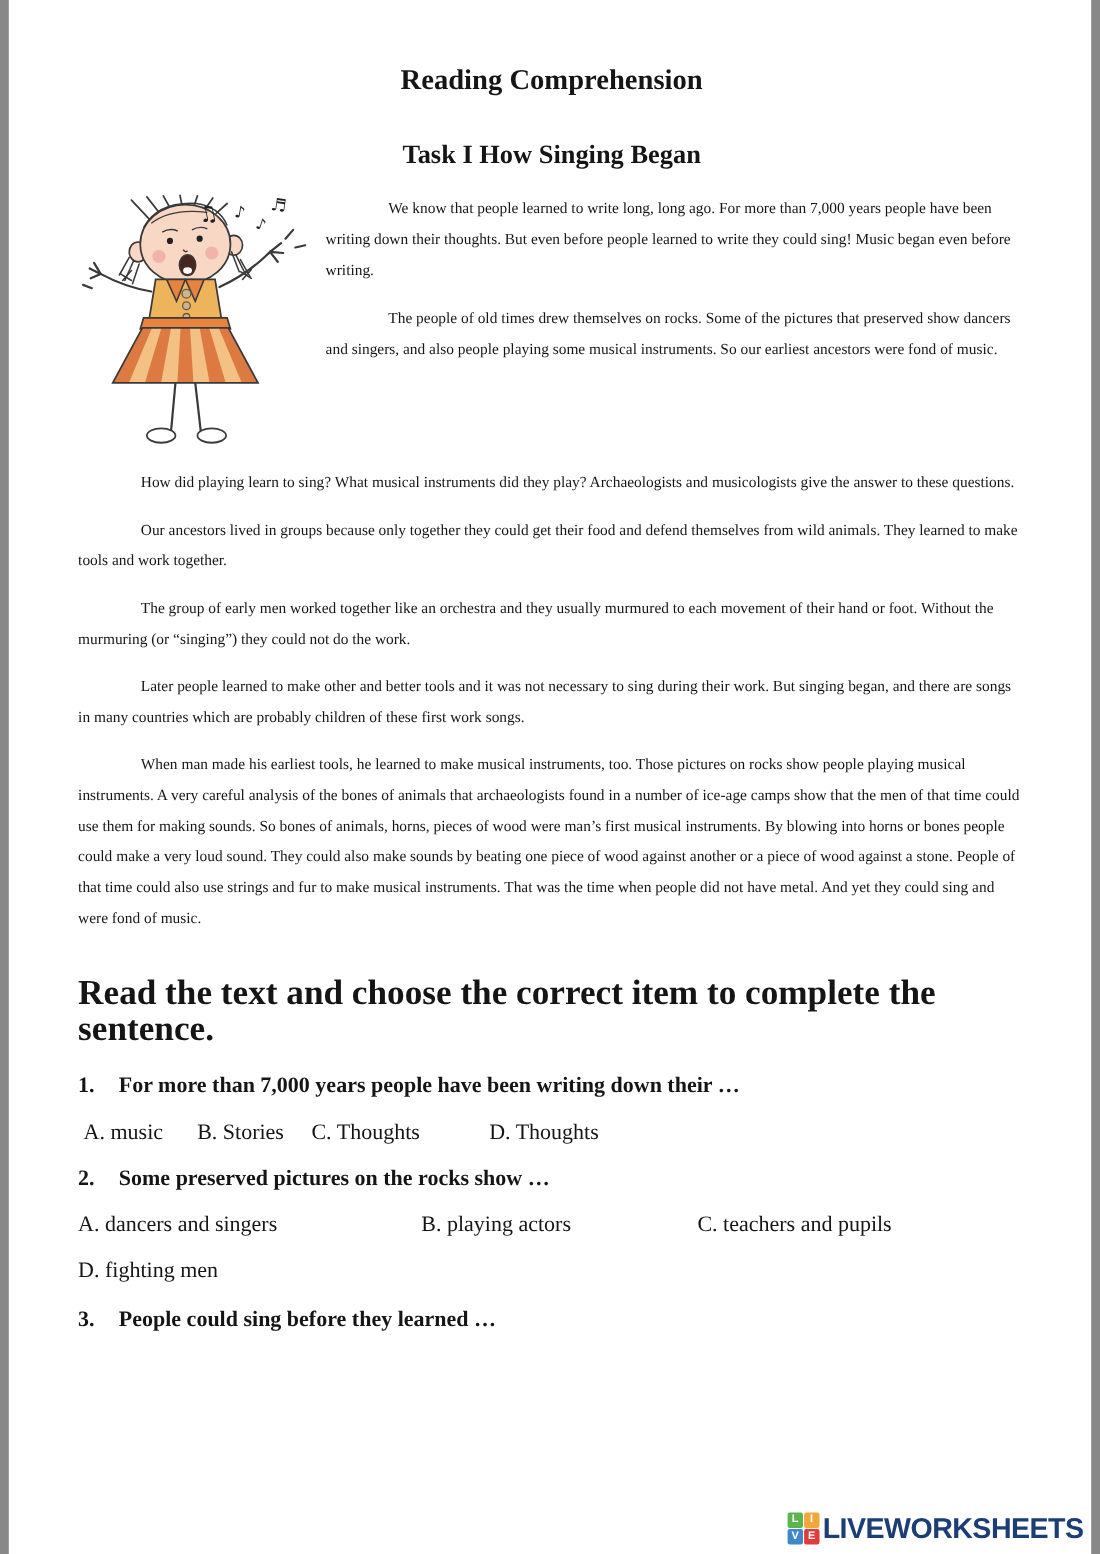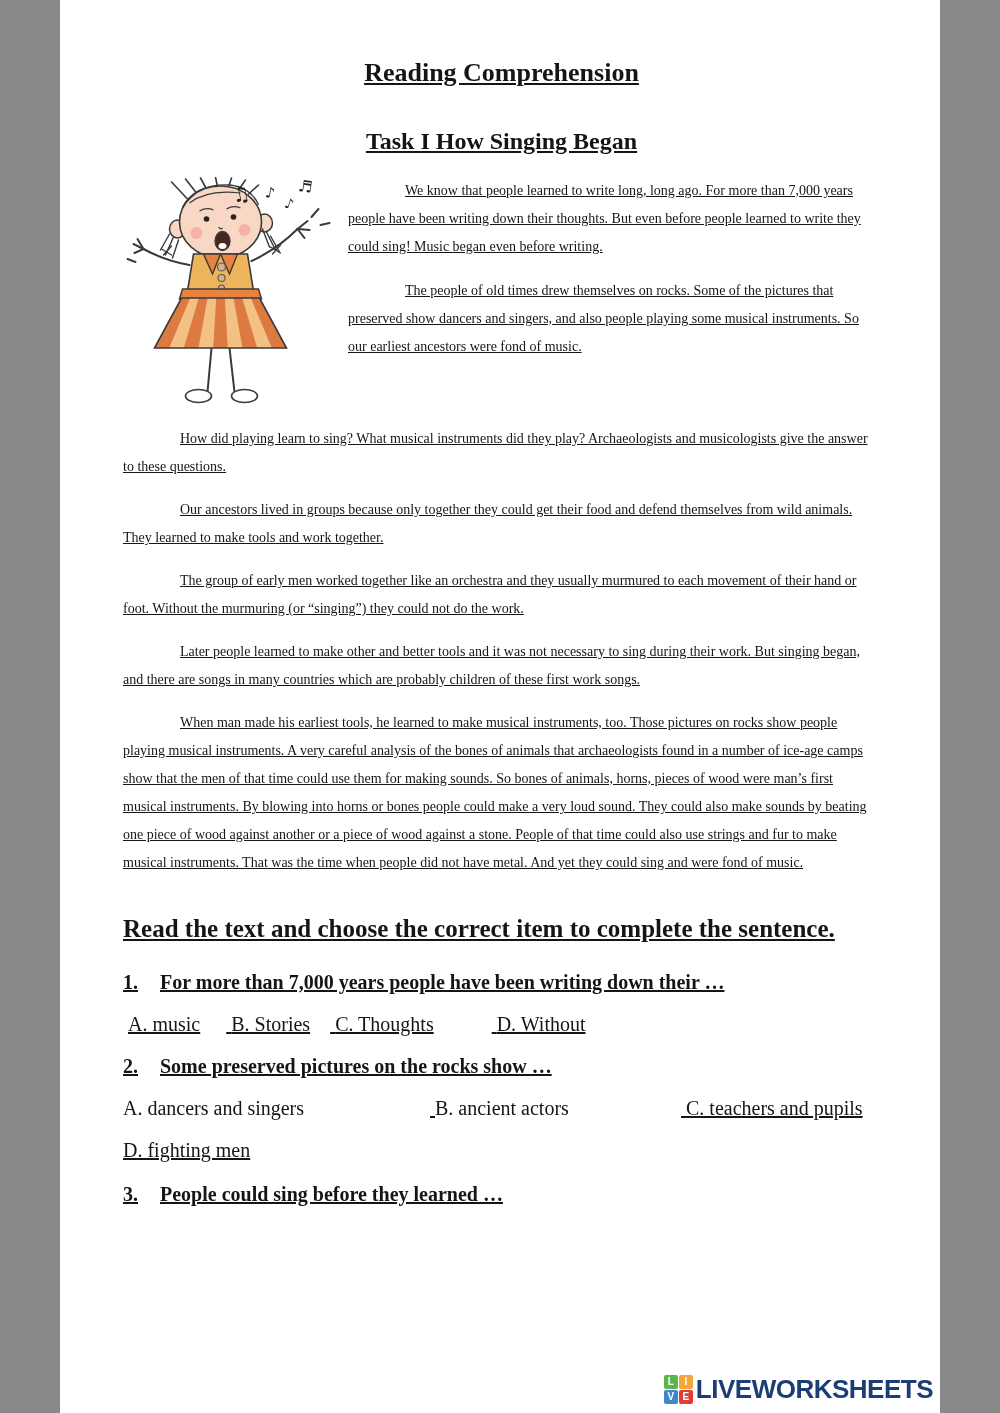--- a/index.html
+++ b/index.html
@@ -1,26 +1,25 @@
 <!DOCTYPE html>
 <html><head>
 <meta charset="utf-8">
 <style>
   * { margin: 0; padding: 0; box-sizing: border-box; }
   html, body { background: #888; }
   .page {
     position: relative;
-    width: 880px;
+    width: 984px;
     height: 1413px;
     margin: 0 auto;
     background: #ffffff;
     font-family: "Liberation Serif", serif;
     color: #151515;
     overflow: hidden;
-    text-decoration: underline;
   }
   .content {
     padding: 0 60px 0 63px;
   }
   .page-title {
     margin-top: 58px;
     text-align: center;
     font-size: 26px;
     font-weight: bold;
   }
@@ -41,21 +40,21 @@
   .intro-text p, .body-p {
     font-size: 14px;
     line-height: 28px;
     text-indent: 57px;
   }
   .intro-text p.first { margin-bottom: 16px; }
   .body-p { margin-top: 16px; }
   .body-p.tight { margin-top: 15px; }
   .instruction {
     margin-top: 36px;
-    font-size: 25px;
+    font-size: 32px;
     font-weight: bold;
     line-height: 32px;
   }
   .q {
     display: flex;
     margin-top: 24px;
     font-size: 20px;
     font-weight: bold;
     line-height: 26px;
   }
@@ -233,30 +232,30 @@
     <h3 class="instruction">Read the text and choose the correct item to complete the sentence.</h3>
 
     <div class="q">
       <span class="qnum">1.</span>
       <span>For more than 7,000 years people have been writing down their …</span>
     </div>
     <div class="opts opts1">
       <span class="opt opt-a">A. music</span>
       <span class="opt opt-b">B.  Stories</span>
       <span class="opt opt-c">C.  Thoughts</span>
-      <span class="opt opt-d">D.  Without</span>
+      <span class="opt opt-d">D.  Thoughts</span>
     </div>
 
     <div class="q" style="margin-top:16px;">
       <span class="qnum">2.</span>
       <span>Some preserved pictures on the rocks show …</span>
     </div>
     <div class="opts opts2">
       <span class="opt col-a">A. dancers and singers</span>
-      <span class="opt col-b">B. ancient actors</span>
+      <span class="opt col-b">B. playing actors</span>
       <span class="opt col-c">C. teachers and pupils</span>
     </div>
     <div class="opts opts2">
       <span class="opt">D. fighting men</span>
     </div>
 
     <div class="q" style="margin-top:18px;">
       <span class="qnum">3.</span>
       <span>People could sing before they learned …</span>
     </div>

